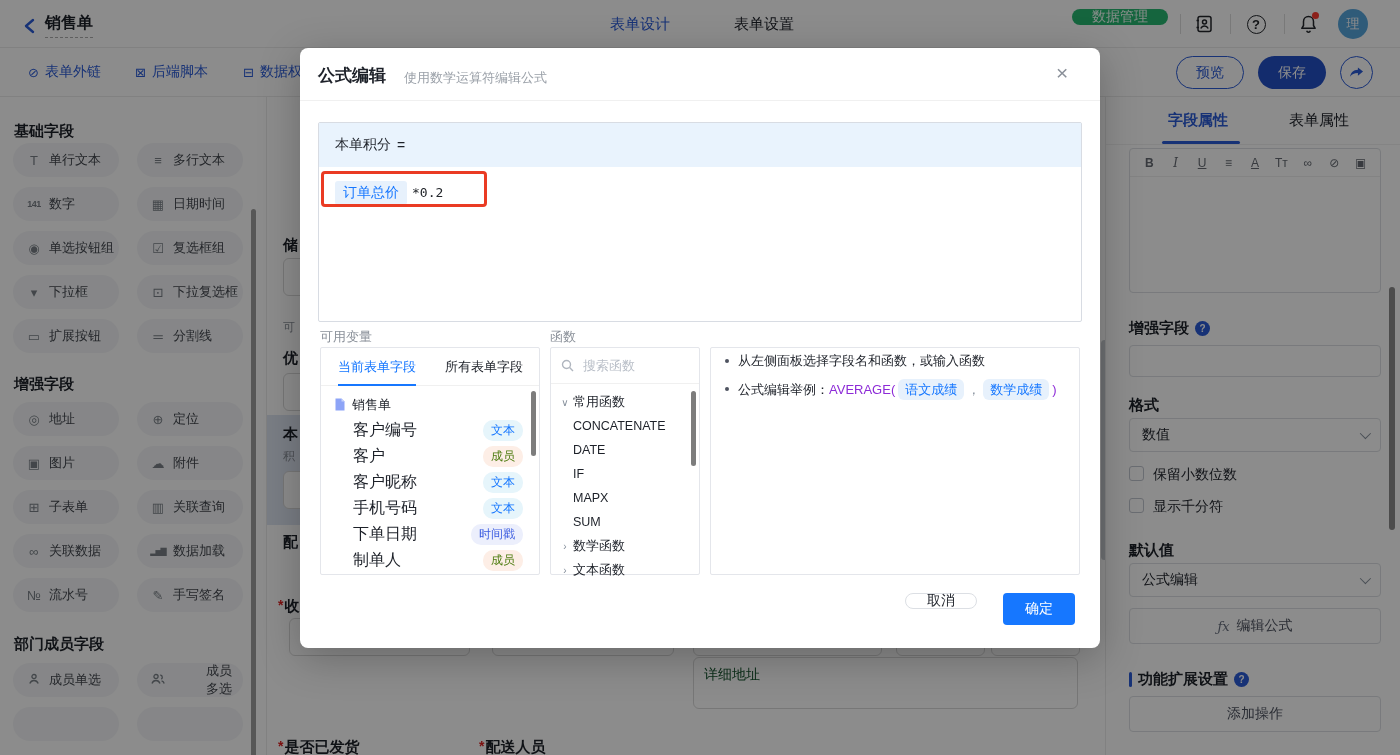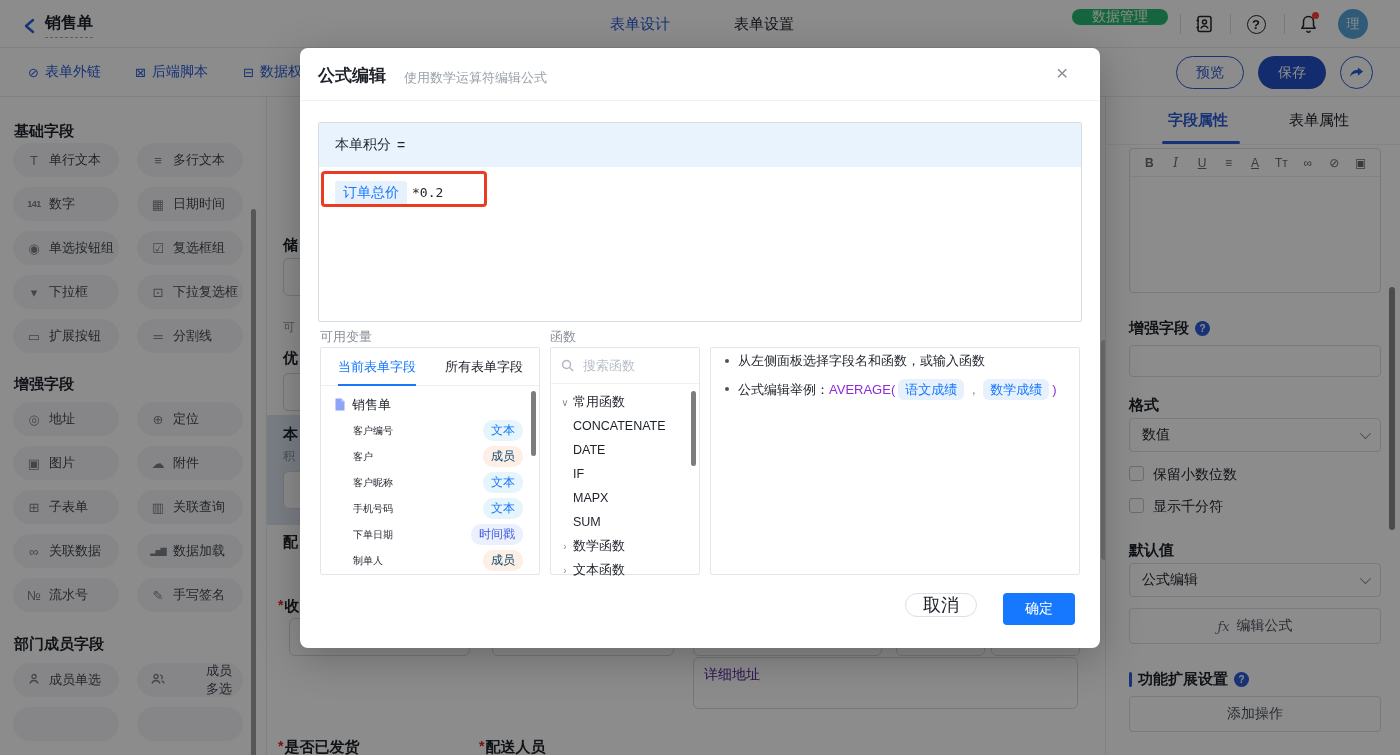--- a/index.html
+++ b/index.html
@@ -40,21 +40,21 @@
   .side-scroll{left:251px;top:112px;width:5px;height:556px;background:#9e9e9e;border-radius:3px;}
 
   
   .canvas{left:267px;top:97px;width:838px;height:658px;background:#fff;}
   .frag-label{font-size:15px;font-weight:700;color:#1d2129;}
   .frag-sub{font-size:12px;color:#8a9099;}
   .stub{border:1px solid #d9d9d9;border-radius:6px;background:#fff;}
   .sel-block{left:0px;top:318px;width:46px;height:110px;background:#dfe5f2;}
   .req{color:#e02020;font-weight:700;font-size:14px;margin-right:1px;}
   .canvas-label{font-size:15px;font-weight:700;color:#1d2129;display:flex;}
-  .ta{border:1px solid #d9d9d9;border-radius:6px;background:#fff;font-size:14px;color:#4c1d95;padding:8px 10px;}
+  .ta{border:1px solid #d9d9d9;border-radius:6px;background:#fff;font-size:14px;color:#14532d;padding:8px 10px;}
   .canvas-scroll{left:834px;top:243px;width:7px;height:220px;background:#c9cdd2;border-radius:4px;}
 
   
   .rpanel{left:1105px;top:97px;width:295px;height:658px;background:#fff;border-left:1px solid #ececec;}
   .rtab{top:14px;font-size:15px;color:#1d2129;}
   .rtab.active{color:#2a5bd7;font-weight:600;}
   .rtab-underline{left:56px;top:44px;width:78px;height:3px;background:#2a5bd7;border-radius:2px;}
   .rtab-divider{left:0;top:47px;width:295px;height:1px;background:#f0f0f0;}
   .redit{left:23px;top:51px;width:252px;height:145px;border:1px solid #dcdfe4;border-radius:4px;}
   .redit-bar{display:flex;align-items:center;gap:0;height:28px;border-bottom:1px solid #efefef;padding:0 6px;}
@@ -87,39 +87,39 @@
   .fexpr{font-family:"DejaVu Sans Mono",monospace;font-size:13px;color:#23262b;margin-left:5px;}
   .red-annot{left:21px;top:123px;width:166px;height:36px;border:3px solid #ea3b23;border-radius:4px;z-index:5;}
   .m-seclabel{font-size:13px;color:#8a9099;}
   .mpanel{border:1px solid #e4e6eb;border-radius:2px;background:#fff;}
   .vtabs{height:38px;border-bottom:1px solid #f0f0f0;display:flex;align-items:center;}
   .vtab{font-size:13px;color:#1d2129;position:relative;margin-left:17px;padding:10px 0;}
   .vtab.active{color:#1677ff;}
   .vtab.active::after{content:"";position:absolute;left:0;right:0;bottom:0;height:2px;background:#1677ff;}
   .vrow{position:absolute;left:0;width:100%;height:25px;display:flex;align-items:center;}
   .vroot-label{font-size:13px;color:#1d2129;margin-left:6px;}
-  .vname{font-size:10px;color:#1d2129;margin-left:32px;}
+  .vname{font-size:16px;color:#1d2129;margin-left:32px;}
   .vbadge{position:absolute;right:16px;font-size:12px;padding:2px 8px;border-radius:10px;}
   .b-text{color:#1677ff;background:#e6f5fb;}
-  .b-member{color:#0c4a6e;background:#fdeee6;font-family:Liberation Mono, monospace;}
+  .b-member{color:#4d7c0f;background:#fdeee6;font-family:Liberation Mono, monospace;}
   .b-time{color:#3b5ce0;background:#eceffc;}
   .vscroll{position:absolute;right:3px;top:43px;width:5px;height:65px;background:#7d7d7d;border-radius:3px;}
   .fsearch{height:36px;border-bottom:1px solid #f0f0f0;display:flex;align-items:center;padding:0 10px;gap:7px;}
   .fsearch input{border:none;outline:none;width:100px;font-size:13px;color:#333;font-family:inherit;}
   .fsearch input::placeholder{color:#b8bec7;}
   .ftree-row{position:absolute;left:0;width:100%;height:24px;display:flex;align-items:center;font-size:13px;color:#1d2129;}
   .caret{color:#86909c;font-size:10px;width:12px;text-align:center;margin-left:8px;margin-right:2px;}
   .fname{margin-left:22px;font-size:12.5px;}
   .fscroll{position:absolute;right:3px;top:43px;width:5px;height:75px;background:#7d7d7d;border-radius:3px;}
   .hrow{display:flex;gap:9px;font-size:13px;color:#1d2129;line-height:19px;align-items:flex-start;}
   .bullet{width:4px;height:4px;border-radius:50%;background:#4e5360;margin-top:8px;flex:0 0 4px;}
   .hfn{color:#8d2bd7;}
   .hchip{display:inline-block;background:#e7f1fc;color:#1677ff;font-size:13px;padding:1px 7px;border-radius:6px;margin:0 3px;}
   .hcomma{color:#86909c;}
-  .m-cancel{left:605px;top:545px;width:72px;height:24px;border:1px solid #dcdfe4;border-radius:12px;background:#fff;font-size:18px;color:#1d2129;display:flex;align-items:center;justify-content:center;}
+  .m-cancel{left:605px;top:545px;width:72px;height:16px;border:1px solid #dcdfe4;border-radius:12px;background:#fff;font-size:14px;color:#1d2129;display:flex;align-items:center;justify-content:center;}
   .m-ok{left:703px;top:545px;width:72px;height:32px;border-radius:4px;background:#1677ff;font-size:14px;color:#fff;display:flex;align-items:center;justify-content:center;}
 </style>
 </head>
 <body>
 
 <div id="stage">
 
   <div class="abs topbar">
     <div class="abs back-title">
       <svg width="11" height="16" viewBox="0 0 11 16">

